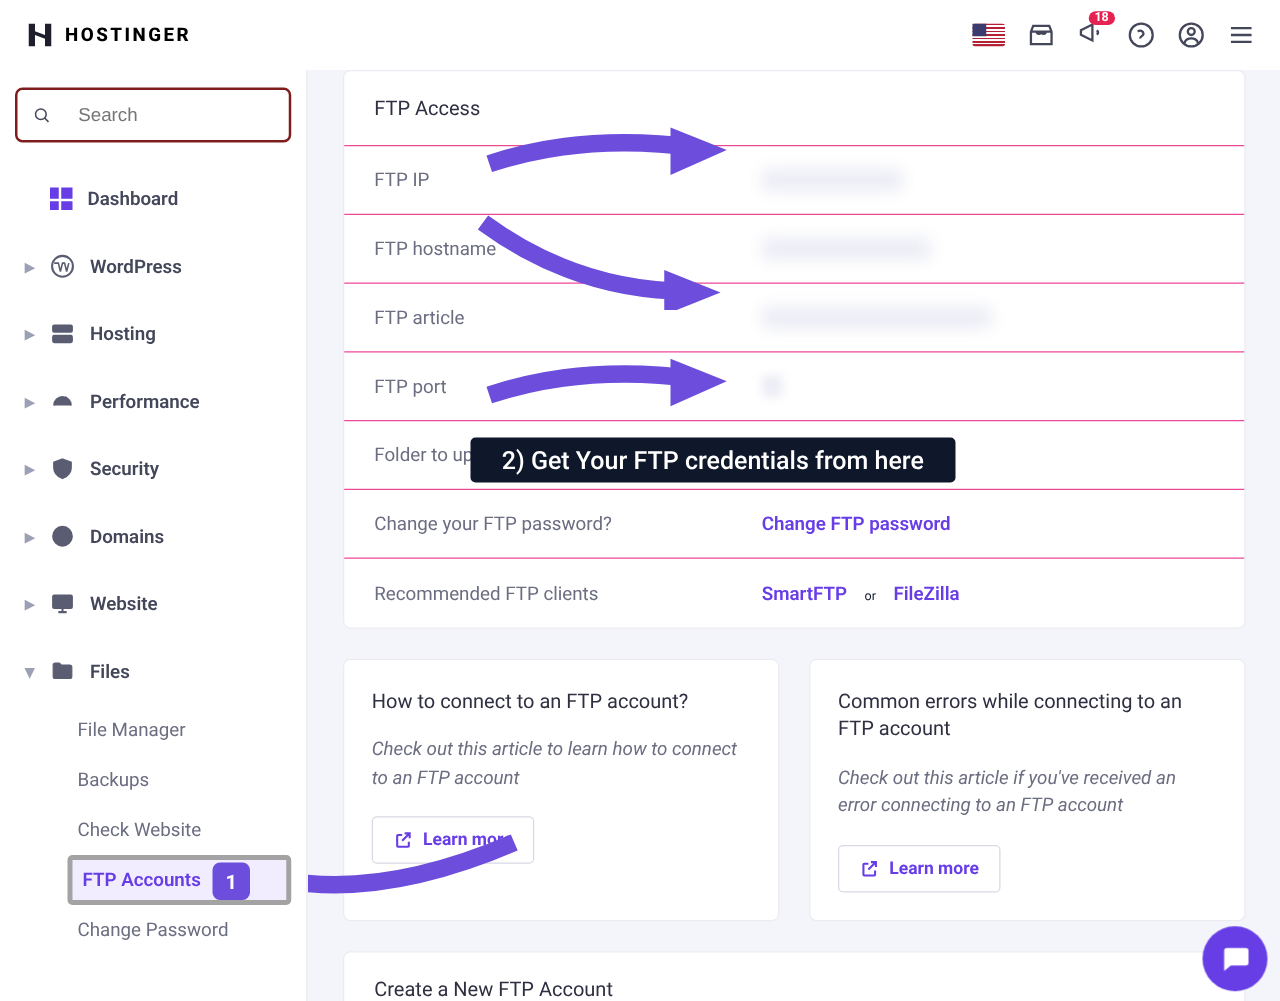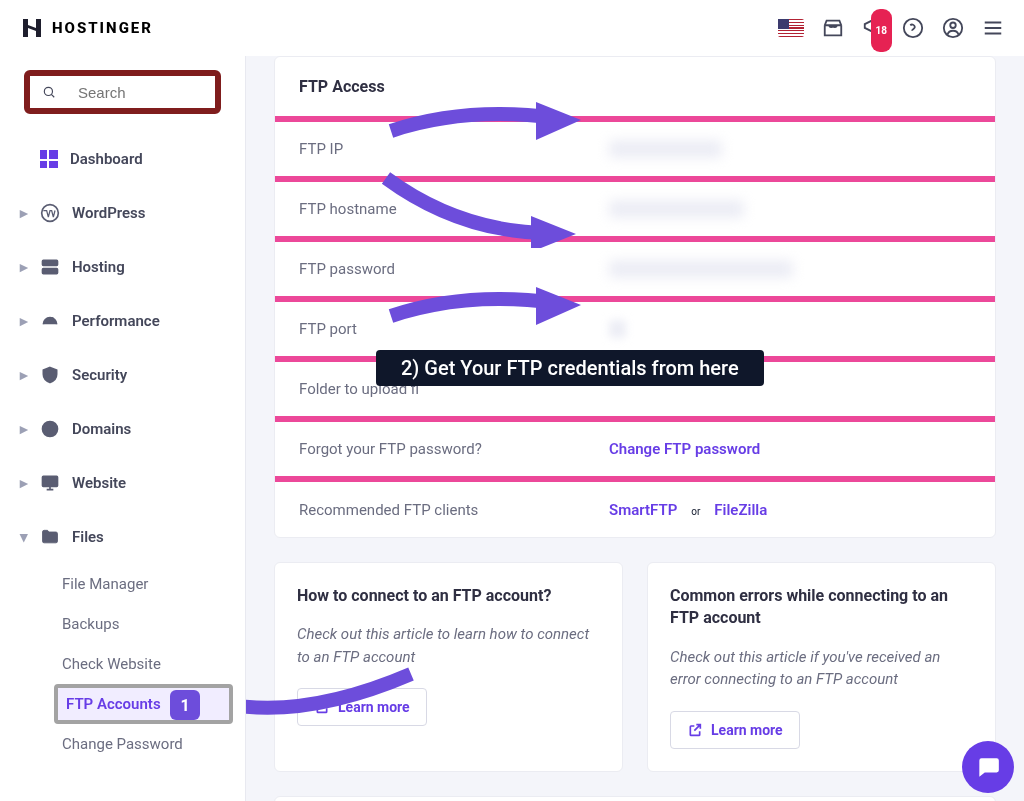--- a/index.html
+++ b/index.html
@@ -7,55 +7,55 @@
 
 
 .header { height: 56px; background: #fff; display: flex; align-items: center; padding: 0 20px; justify-content: space-between; }
 .logo { display: flex; align-items: center; gap: 8px; font-weight: 800; letter-spacing: 2px; color: #000000; font-size: 15px; }
 .logo-h { width: 24px; height: 24px; }
 .header-right { display: flex; align-items: center; gap: 18px; }
 .flag { width: 26px; height: 18px; border-radius: 2px; background: linear-gradient(#b22234 0 7.6%, #fff 7.6% 15.2%, #b22234 15.2% 23%, #fff 23% 30.8%, #b22234 30.8% 38.4%, #fff 38.4% 46%, #b22234 46% 53.8%, #fff 53.8% 61.4%, #b22234 61.4% 69.2%, #fff 69.2% 76.8%, #b22234 76.8% 84.6%, #fff 84.6% 92.2%, #b22234 92.2% 100%); position: relative; }
 .flag::before { content:""; position:absolute; top:0; left:0; width:11px; height:10px; background:#3c3b6e; }
 .hicon { width: 22px; height: 22px; stroke: #44475a; stroke-width: 2; fill: none; }
 .notif-wrap { position: relative; }
-.notif-badge { position: absolute; top: -6px; right: -8px; background: #e62253; color: #fff; font-size: 10px; font-weight: 700; border-radius: 9px; padding: 16px 5px; }
+.notif-badge { position: absolute; top: -6px; right: -8px; background: #e62253; color: #fff; font-size: 10px; font-weight: 700; border-radius: 9px; padding: 0 5px; }
 
 
 .main { display: flex; height: calc(100% - 56px); }
 .sidebar { width: 246px; background: #fff; border-right: 1px solid #e8e9f0; padding: 8px 12px; overflow-y: auto; }
 .content { flex: 1; background: #f4f5fa; padding: 0px 28px 20px 28px; overflow-y: auto; position: relative; }
 
 
-.search-box { margin: 6px 12px 18px; border: 6px solid #7f1d1d; border-radius: 6px; height: 44px; display: flex; align-items: center; padding: 0 12px; gap: 22px; }
+.search-box { margin: 6px 0 18px; border: 2px solid #7f1d1d; border-radius: 6px; height: 44px; display: flex; align-items: center; padding: 0 12px; gap: 22px; }
 .search-box input { border: none; outline: none; font-size: 15px; color: #6b6d80; background: transparent; width: 100%; }
 .nav-item { display: flex; align-items: center; height: 54px; padding: 0 8px; gap: 12px; color: #44475a; font-size: 15px; font-weight: 600; cursor: pointer; border-radius: 6px; }
 .nav-item .chev { width: 8px; color: #9ca0b5; }
 .nav-item.no-chev .chev { visibility: hidden; }
 .nav-icon { width: 20px; height: 20px; stroke: #5a5d72; fill: #5a5d72; }
 .nav-dash { width:18px; height:18px; display:grid; grid-template-columns:7px 9px; grid-template-rows:9px 7px; gap:2px; }
 .nav-dash span { background:#673de6; }
 .nav-dash span:nth-child(2){background:#673de6;}
 .sub-nav { padding-left: 42px; }
 .sub-nav .sub-item { height: 40px; display: flex; align-items: center; color: #6b6d80; font-size: 15px; cursor: pointer; border-radius: 6px; padding: 0 8px; }
 .sub-nav .sub-item.active { color: #673de6; background: #f1edff; border: 4px solid #a3a3a3; border-radius: 4px; font-weight:600; }
 
 
 .card { background: #fff; border-radius: 6px; border: 1px solid #ebecf2; margin-bottom: 24px; }
 .card-pad { padding: 20px 24px; }
-.section-title { font-weight: 700; font-size: 16px; color: #2f2f42; }
-.kv-row { display: flex; align-items: center; padding: 18px 24px; border-top: 6px solid #ec4899; }
+.section-title { font-weight: 400; font-size: 16px; color: #2f2f42; }
+.kv-row { display: flex; align-items: center; padding: 18px 24px; border-top: 1px solid #ec4899; }
 .kv-label { width: 310px; color: #6b6d80; font-size: 15px; }
 .kv-value { color: #2f2f42; font-size: 15px; }
 .kv-value.link { color: #673de6; font-weight: 600; }
 .kv-or { color: #0f172a; margin: 12px 10px; font-size: 10px; }
 .blur { filter: blur(6px); background: #ecedf5; color: transparent; border-radius: 4px; display:inline-block; }
 
 .two-col { display: flex; gap: 24px; }
 .half-card { flex: 1; background:#fff; border:1px solid #ebecf2; border-radius:6px; padding: 22px; }
-.half-card h3 { font-size: 16px; font-weight: 700; color: #2f2f42; margin-bottom: 16px; line-height:1.4; }
+.half-card h3 { font-size: 16px; font-weight: 400; color: #2f2f42; margin-bottom: 16px; line-height:1.4; }
 .half-card p { font-size: 15px; color: #6b6d80; line-height: 1.5; margin-bottom: 20px; font-style: italic; }
 .learn-btn { display: inline-flex; align-items: center; gap: 8px; border: 1px solid #d8d9e5; border-radius: 4px; padding: 10px 16px; color: #673de6; font-weight: 700; font-size: 14px; cursor: pointer; }
 
 
 .annotation-callout { position: absolute; background: #0f172a; color: #fff; font-size: 20px; padding: 6px 25px; border-radius: 4px; font-weight: 500; white-space: nowrap; }
 .step-marker { position: absolute; width: 30px; height: 30px; border-radius: 6px; background: #6d4ddb; color: #fff; display: flex; align-items: center; justify-content: center; font-weight: 700; font-size: 16px; }
 
 .arrow { position: absolute; pointer-events: none; }
 .chat-bubble { position:absolute; bottom: 8px; right: 10px; width: 52px; height: 52px; border-radius: 50%; background:#673de6; display:flex; align-items:center; justify-content:center; }
 </style>
@@ -205,33 +205,33 @@
       </div>
       <div class="kv-row">
         <div class="kv-label">FTP IP</div>
         <div class="kv-value"><span class="blur">123.456.789.012</span></div>
       </div>
       <div class="kv-row">
         <div class="kv-label">FTP hostname</div>
         <div class="kv-value"><span class="blur">ftp.yourdomain.com</span></div>
       </div>
       <div class="kv-row">
-        <div class="kv-label">FTP password</div>
+        <div class="kv-label">FTP article</div>
         <div class="kv-value"><span class="blur">u1234567.yourdomain.com</span></div>
       </div>
       <div class="kv-row">
         <div class="kv-label">FTP port</div>
         <div class="kv-value"><span class="blur" style="filter:blur(4px)">21</span></div>
       </div>
       <div class="kv-row">
         <div class="kv-label">Folder to upload fi</div>
         <div class="kv-value"></div>
       </div>
       <div class="kv-row">
-        <div class="kv-label">Forgot your FTP password?</div>
+        <div class="kv-label">Change your FTP password?</div>
         <div class="kv-value link">Change FTP password</div>
       </div>
       <div class="kv-row">
         <div class="kv-label">Recommended FTP clients</div>
         <div>
           <span class="kv-value link">SmartFTP</span>
           <span class="kv-or">or</span>
           <span class="kv-value link">FileZilla</span>
         </div>
       </div>

